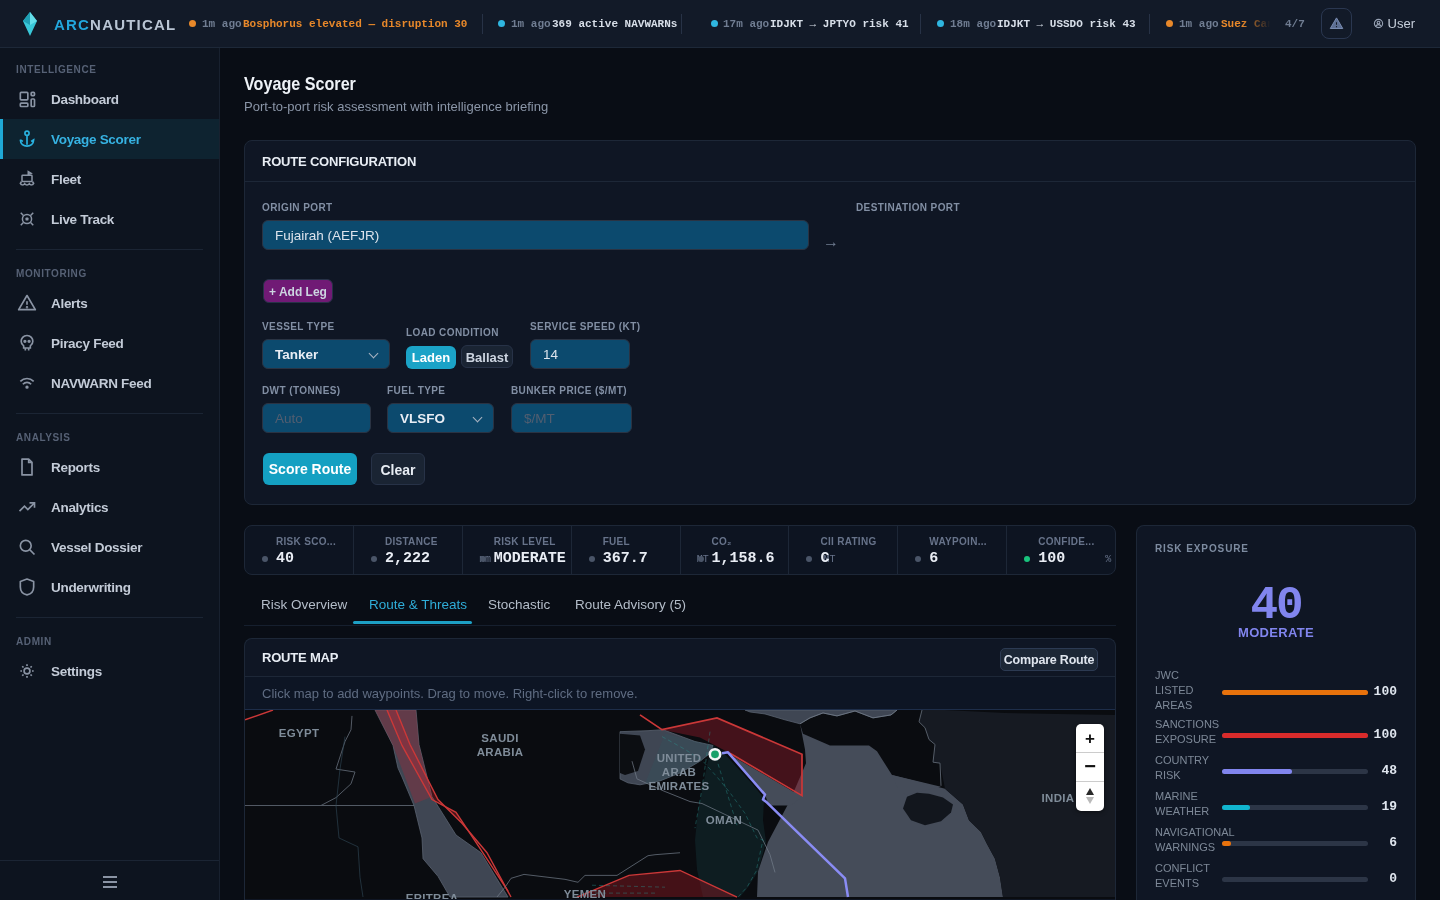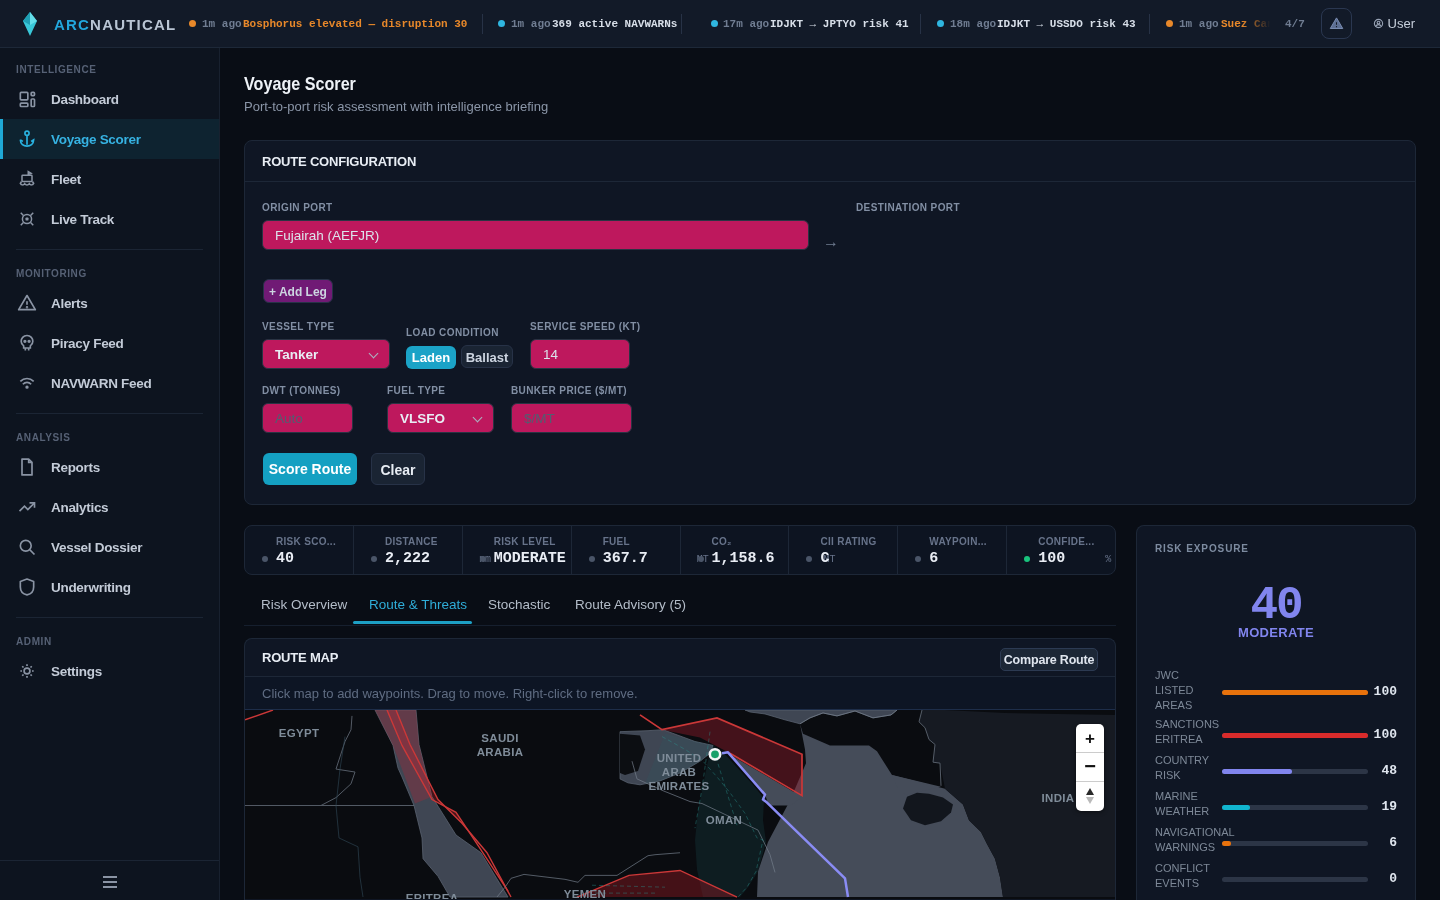--- a/index.html
+++ b/index.html
@@ -34,21 +34,21 @@
 
 .main { position:absolute; left:220px; top:48px; width:1220px; height:852px; }
 h1 { position:absolute; left:24px; top:25px; font-size:19px; color:#eef2f7; letter-spacing:0px; transform:scaleX(0.85); transform-origin:left center; }
 .subtitle { position:absolute; left:24px; top:100px; font-size:13px; color:#8b96a8; }
 .card { position:absolute; background:#0f1624; border:1px solid #1d2737; border-radius:8px; }
 .cardhead { height:41px; line-height:41px; padding-left:17px; border-bottom:1px solid #1d2737; font-size:13px; font-weight:bold; letter-spacing:-0.2px; color:#e8edf4; }
 
 
 #cfg { left:24px; top:92px; width:1172px; height:365px; }
 .flabel { font-size:10px; font-weight:bold; letter-spacing:0.4px; color:#828fa4; margin-bottom:7px; }
-.inp { background:#be185d; border:1px solid #2a3343; border-radius:6px; color:#dce3ec; font-size:13.5px; padding:0 12px; height:30px; font-family:"Liberation Sans",sans-serif; }
+.inp { background:#0c4a6e; border:1px solid #2a3343; border-radius:6px; color:#dce3ec; font-size:13.5px; padding:0 12px; height:30px; font-family:"Liberation Sans",sans-serif; }
 .inp::placeholder { color:#525e70; }
 select.inp { appearance:none; -webkit-appearance:none; font-weight:bold; }
 .selwrap { position:relative; display:inline-block; }
 .selwrap::after { content:""; position:absolute; right:13px; top:11px; width:6px; height:6px; border-right:1.8px solid #aab4c2; border-bottom:1.8px solid #aab4c2; transform:rotate(45deg); pointer-events:none; }
 .btn { display:inline-block; border-radius:6px; font-weight:bold; text-align:center; }
 
 
 #stats { left:24px; top:477px; width:872px; height:50px; background:#0d1421; border:1px solid #1d2737; border-radius:8px; display:flex; }
 .stat { flex:1; border-right:1px solid #1d2737; position:relative; }
 .stat:last-child { border-right:none; }
@@ -223,21 +223,21 @@
     <div style="position:absolute;left:161px;top:186px">
       <div class="flabel">LOAD CONDITION</div>
       <div class="btn" style="width:50px;height:23px;line-height:23px;background:#1ba3c7;color:#fff;font-size:13px">Laden</div><div class="btn" style="width:52px;height:23px;line-height:23px;background:#1a2433;border:1px solid #273247;color:#ccd4e0;font-size:13px;margin-left:5px">Ballast</div>
     </div>
     <div style="position:absolute;left:285px;top:180px">
       <div class="flabel">SERVICE SPEED (KT)</div>
       <input class="inp" style="width: 100px;" value="14">
     </div>
     <div style="position:absolute;left:17px;top:244px">
       <div class="flabel">DWT (TONNES)</div>
-      <input class="inp" style="width: 91px;" placeholder="Auto">
+      <input class="inp" style="width: 109px;" placeholder="Auto">
     </div>
     <div style="position:absolute;left:142px;top:244px">
       <div class="flabel">FUEL TYPE</div>
       <div class="selwrap"><select class="inp" style="width:107px;color:#e8edf4"><option>VLSFO</option></select></div>
     </div>
     <div style="position:absolute;left:266px;top:244px">
       <div class="flabel">BUNKER PRICE ($/MT)</div>
       <input class="inp" style="width: 121px;" placeholder="$/MT">
     </div>
     <div class="btn" style="position:absolute;left:18px;top:312px;width:94px;height:32px;line-height:32px;background:#14a0c2;color:#fff;font-size:14px">Score Route</div>
@@ -383,21 +383,21 @@
     <div class="bigband">MODERATE</div>
     <div style="position:absolute;left:0;right:0;top:141px">
       <div class="rrow" style="height:50px">
           <div class="rlab" style="padding-top:1px">JWC LISTED AREAS</div>
           <div class="rbar">
             <div class="rfill" style="width:100%;background:#e8720c"></div>
           </div>
           <div class="rval">100</div>
         </div>
       <div class="rrow" style="height:36px">
-          <div class="rlab">SANCTIONS ERITREA</div>
+          <div class="rlab">SANCTIONS EXPOSURE</div>
           <div class="rbar">
             <div class="rfill" style="width:100%;background:#d92b2b"></div>
           </div>
           <div class="rval">100</div>
         </div>
       <div class="rrow" style="height:36px">
           <div class="rlab">COUNTRY RISK</div>
           <div class="rbar">
             <div class="rfill" style="width:48%;background:#8185ee"></div>
           </div>

